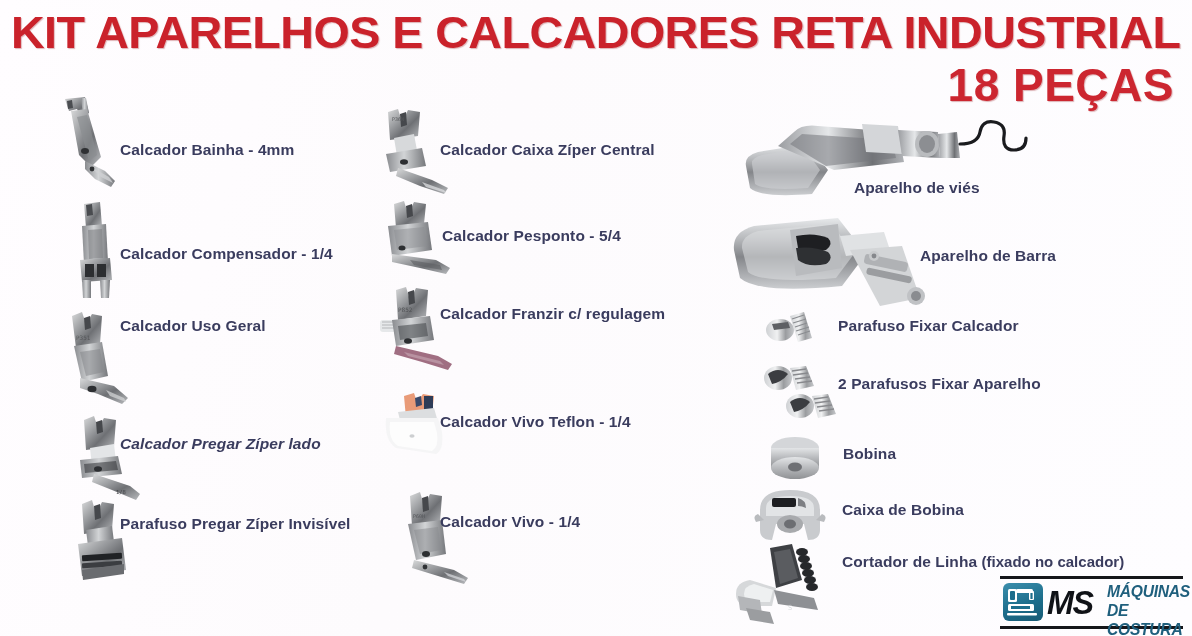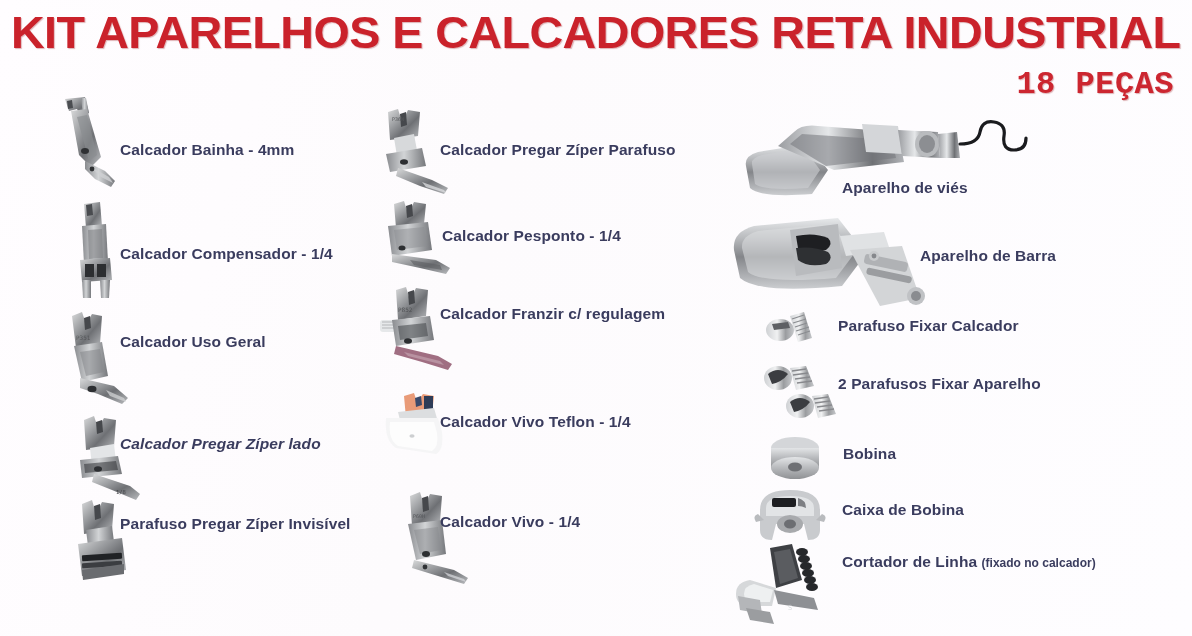--- a/index.html
+++ b/index.html
@@ -45,23 +45,23 @@
     text-shadow: 1px 1px 1px rgba(160,40,45,0.35);
     white-space: nowrap;
   }
 
   .subtitle-wrap {
     position: absolute;
     right: 18px; top: 63px;
     text-align: right;
   }
   .sub-title {
-    font-family: Liberation Mono, monospace;
+    font-family: Liberation Sans, sans-serif;
     font-weight: bold;
-    font-size: 32px;
+    font-size: 46px;
     line-height: 44px;
     color: #cc2630;
     letter-spacing: 0.5px;
     text-shadow: 1px 1px 1px rgba(160,40,45,0.35);
     white-space: nowrap;
   }
 
   
   .item {
     position: absolute;
@@ -70,21 +70,21 @@
     position: absolute;
     font-family: "Liberation Sans", sans-serif;
     font-weight: bold;
     font-size: 15.5px;
     line-height: 19px;
     color: #3a3c5e;
     white-space: nowrap;
     letter-spacing: 0.1px;
   }
   .item-label .sub {
-    font-size: 12px;
+    font-size: 15px;
     font-weight: bold;
     letter-spacing: 0;
     color: #3a3c5e;
   }
   .item-art {
     position: absolute;
   }
 
   
   .logo {
@@ -204,21 +204,21 @@
         <path d="M10 6 L20 2 L24 14 L30 4 L40 6 L38 34 L14 38 Z" fill="url(#steelA)"></path>
         <path d="M22 8 L28 6 L29 18 L23 20 Z" fill="#46484c"></path>
         <text x="14" y="30" font-family="DejaVu Sans Mono, monospace" font-size="6" fill="#55575a">P351</text>
         <path d="M12 36 L40 32 L46 66 L20 72 Z" fill="url(#steelB)"></path>
         <path d="M18 42 L38 39 L42 62 L24 66 Z" fill="#85878b" opacity="0.55"></path>
         <path d="M18 68 L52 76 L66 88 L60 94 L36 84 L18 78 Z" fill="url(#steelA)"></path>
         <ellipse cx="30" cy="79" rx="4.5" ry="3.2" fill="#2d2f32"></ellipse>
         <path d="M44 80 L62 88 L64 92 L48 86 Z" fill="#d5d7d9" opacity="0.7"></path>
       </svg>
     </div>
-    <div class="item-label" style="left:58px; top:22px;">Calcador Uso Geral</div>
+    <div class="item-label" style="left:58px; top:6px;">Calcador Uso Geral</div>
   </div>
 
   <div class="item" style="left:72px; top:412px;">
     <div class="item-art">
       <svg width="80" height="100" viewBox="0 0 80 100">
         <path d="M12 8 L22 4 L26 16 L32 6 L44 8 L42 34 L14 38 Z" fill="url(#steelA)"></path>
         <path d="M24 10 L30 8 L31 20 L25 22 Z" fill="#46484c"></path>
         <path d="M18 36 L42 32 L44 50 L20 54 Z" fill="#e3e5e7"></path>
         <path d="M8 48 L46 44 L50 62 L10 66 Z" fill="url(#steelB)"></path>
         <path d="M12 52 L44 49 L46 58 L13 61 Z" fill="#2e3033" opacity="0.55"></path>
@@ -251,36 +251,36 @@
         <path d="M10 4 L20 1 L24 14 L30 2 L42 4 L40 28 L12 32 Z" fill="url(#steelA)"></path>
         <path d="M22 6 L28 4 L29 17 L23 19 Z" fill="#46484c"></path>
         <text x="14" y="13" font-family="DejaVu Sans Mono, monospace" font-size="5" fill="#55575a">P36N</text>
         <path d="M16 30 L36 26 L40 48 L20 54 Z" fill="#d7d9db"></path>
         <path d="M8 46 L44 40 L48 58 L12 64 Z" fill="url(#steelB)"></path>
         <ellipse cx="26" cy="54" rx="4" ry="2.8" fill="#2d2f32"></ellipse>
         <path d="M20 60 L54 72 L70 80 L66 86 L42 78 L18 68 Z" fill="url(#steelA)"></path>
         <path d="M44 74 L66 82 L68 85 L48 79 Z" fill="#dcdee0" opacity="0.75"></path>
       </svg>
     </div>
-    <div class="item-label" style="left:62px; top:32px;">Calcador Pregar Zíper Parafuso</div>
+    <div class="item-label" style="left:62px; top:32px;">Calcador Caixa Zíper Central</div>
   </div>
 
   <div class="item" style="left:380px; top:200px;">
     <div class="item-art">
       <svg width="78" height="90" viewBox="0 0 78 90">
         <path d="M14 4 L24 1 L28 14 L34 2 L46 4 L44 24 L16 28 Z" fill="url(#steelA)"></path>
         <path d="M26 6 L32 4 L33 16 L27 18 Z" fill="#46484c"></path>
         <path d="M8 26 L48 22 L52 50 L12 56 Z" fill="url(#steelB)"></path>
         <path d="M14 30 L44 27 L47 46 L17 50 Z" fill="#8c8e92" opacity="0.5"></path>
         <ellipse cx="22" cy="48" rx="3.5" ry="2.5" fill="#2d2f32"></ellipse>
         <path d="M12 54 L56 60 L70 68 L66 74 L40 68 L12 62 Z" fill="url(#steelA)"></path>
         <path d="M30 60 L60 65 L62 70 L34 65 Z" fill="#5d5f63" opacity="0.6"></path>
       </svg>
     </div>
-    <div class="item-label" style="left:62px; top:26px;">Calcador Pesponto - 1/4</div>
+    <div class="item-label" style="left:62px; top:26px;">Calcador Pesponto - 5/4</div>
   </div>
 
   <div class="item" style="left:378px; top:286px;">
     <div class="item-art">
       <svg width="85" height="96" viewBox="0 0 85 96">
         <path d="M18 4 L28 1 L32 14 L38 2 L50 4 L48 30 L20 34 Z" fill="url(#steelA)"></path>
         <path d="M30 6 L36 4 L37 17 L31 19 Z" fill="#46484c"></path>
         <text x="20" y="26" font-family="DejaVu Sans Mono, monospace" font-size="6" fill="#4f5154">P852</text>
         <rect x="2" y="34" width="18" height="12" rx="3" fill="#e6e8ea"></rect>
         <path d="M4 36 L18 36 M4 39 L18 39 M4 42 L18 42" stroke="#b4b6b9" stroke-width="1"></path>
@@ -348,21 +348,21 @@
         <path d="M36 28 L52 14 Q60 6 76 8 L156 14 L162 44 L92 52 Z" fill="url(#binderH)"></path>
         <path d="M48 26 L60 16 L150 22 L154 40 L84 48 Z" fill="#75777b" opacity="0.55"></path>
         <path d="M120 6 L156 8 L160 36 L124 34 Z" fill="#d4d6d9"></path>
         <path d="M156 12 L196 14 L198 40 L160 38 Z" fill="url(#binderH)"></path>
         <ellipse cx="185" cy="26" rx="12" ry="13" fill="#b9bbbe"></ellipse>
         <ellipse cx="185" cy="26" rx="8" ry="9" fill="#8c8e92"></ellipse>
         <path d="M196 16 L215 14 L218 40 L198 40 Z" fill="url(#binderH)"></path>
         <path d="M218 26 Q236 26 238 14 Q240 2 252 4 Q264 6 262 18 Q260 32 272 32 Q284 32 284 20" fill="none" stroke="#1a1b1e" stroke-width="3.2" stroke-linecap="round"></path>
       </svg>
     </div>
-    <div class="item-label" style="left:100px; top:60px;">Aparelho de viés</div>
+    <div class="item-label" style="left:112px; top:60px;">Aparelho de viés</div>
   </div>
 
   <div class="item" style="left:730px; top:214px;">
     <div class="item-art">
       <svg width="270" height="100" viewBox="0 0 270 100">
         <path d="M4 36 Q2 18 24 12 L108 4 L136 40 L112 72 Q28 80 10 64 Z" fill="url(#binderG)"></path>
         <path d="M12 34 Q11 22 28 17 L102 10 L124 40 L106 64 Q32 70 18 58 Z" fill="#dcdee0" opacity="0.55"></path>
         <path d="M60 16 L108 10 L112 54 L66 62 Z" fill="#b9bbbe"></path>
         <path d="M66 22 Q84 18 98 24 Q104 30 96 36 Q78 40 68 34 Z" fill="#1e1f22"></path>
         <path d="M66 34 Q84 32 98 38 Q104 44 96 50 Q78 54 68 46 Z" fill="#2e3033"></path>
@@ -467,14 +467,35 @@
         <path d="M24 44 Q14 46 14 54 Q14 62 24 62 L40 62 L43 50 Z" fill="#eef0f1"></path>
         <path d="M8 56 L30 60 L32 74 L10 70 Z" fill="#b4b6b9"></path>
         <path d="M16 68 L40 72 L44 84 L20 80 Z" fill="#9b9da0"></path>
         <path d="M44 50 L84 58 L88 70 L48 64 Z" fill="#8e9094"></path>
         <text x="58" y="70" font-family="DejaVu Sans Mono, monospace" font-size="7" fill="#d9dbdd">S</text>
       </svg>
     </div>
     <div class="item-label" style="left:112px; top:12px;"><span>Cortador de Linha</span> <span class="sub">(fixado no calcador)</span></div>
   </div>
 
+  <div class="logo">
+    <div class="logo-rule-top"></div>
+    <div class="logo-rule-bottom"></div>
+    <div class="logo-mark">
+      <svg width="32" height="30" viewBox="0 0 32 30">
+        <rect x="1" y="2" width="9" height="13" rx="1.5" fill="#ffffff"></rect>
+        <rect x="3" y="4" width="5" height="9" rx="1" fill="#1d6e8c"></rect>
+        <rect x="9" y="2" width="17" height="4" rx="1.5" fill="#ffffff"></rect>
+        <rect x="22" y="4" width="5" height="9" rx="1" fill="#ffffff"></rect>
+        <rect x="23.4" y="6" width="2.2" height="6" fill="#1d6e8c"></rect>
+        <rect x="1" y="17" width="26" height="7" rx="1.5" fill="#ffffff"></rect>
+        <rect x="4" y="19" width="19" height="3" fill="#1d6e8c"></rect>
+        <rect x="0" y="26" width="30" height="2.4" rx="1" fill="#ffffff"></rect>
+      </svg>
+    </div>
+    <div class="logo-ms">MS</div>
+    <div class="logo-words">
+      <span class="l1">MÁQUINAS</span>
+      <span class="l2">DE COSTURA</span>
+    </div>
+  </div>
 
 </div>
 
 </body></html>

